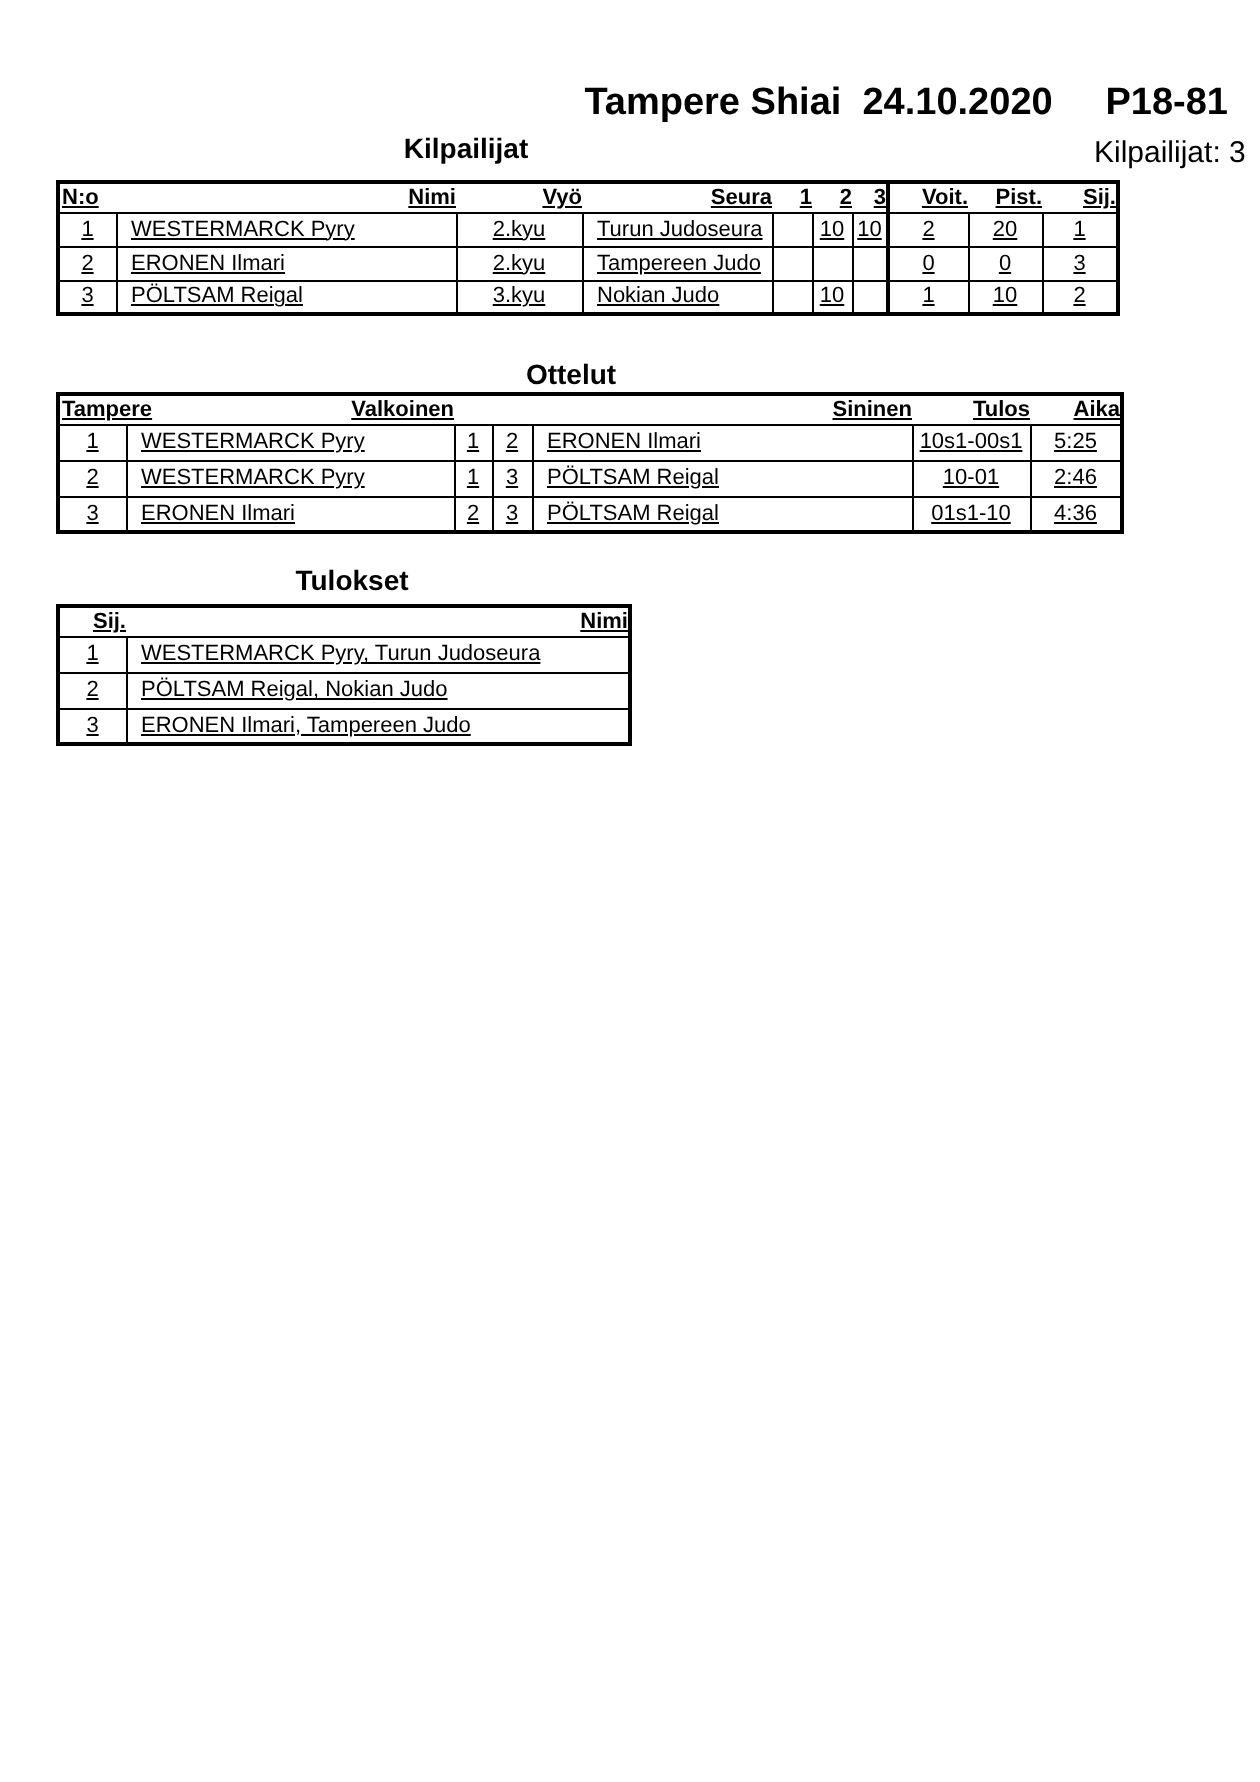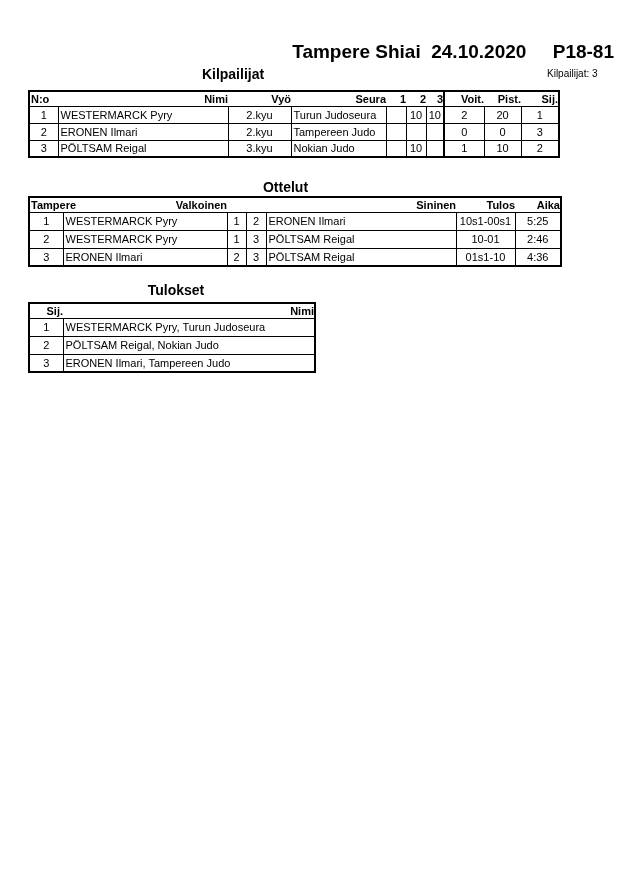--- a/index.html
+++ b/index.html
@@ -10,44 +10,44 @@
     font-family: "Liberation Sans", "DejaVu Sans", sans-serif;
     position: relative; overflow: hidden;
   }
   .main-title {
     position: absolute; top: 41px; left: 28px; width: 586px;
     text-align: right; font-size: 19px; font-weight: bold;
     white-space: pre;
   }
   .count-label {
     position: absolute; top: 68px; left: 547px;
-    font-size: 10px; white-space: nowrap;
+    font-size: 15px; white-space: nowrap;
   }
   .sec-title {
     position: absolute; font-size: 14px; font-weight: bold;
     text-align: center; white-space: nowrap;
   }
   .t-kilpailijat { top: 66px;  left: 28px; width: 410px; }
   .t-ottelut     { top: 179px; left: 28px; width: 515px; }
   .t-tulokset    { top: 282px; left: 28px; width: 296px; }
 
   table.tbl {
     position: absolute; border-collapse: collapse; table-layout: fixed;
-    font-size: 11px; border: 2px solid #000;
+    font-size: 11px; border: 2px solid #000; text-decoration: underline;
   }
   .tbl th {
     font-weight: bold; border: none; border-bottom: 1px solid #000;
     padding: 0; height: 15px; white-space: nowrap;
     text-align: right; vertical-align: middle; overflow: visible;
   }
   .tbl td {
     border: 1px solid #000; padding: 0; height: 17px;
     text-align: center; vertical-align: middle; white-space: nowrap;
   }
-  .tbl td.left { text-align: left; padding-left: 2px; overflow: hidden; }
+  .tbl td.left { text-align: left; padding-left: 7px; overflow: hidden; }
   .tbl th.left { text-align: left; padding-left: 1px; }
   .thickleft { border-left: 2px solid #000 !important; }
 
   .tbl-kilpailijat { top: 90px;  left: 28px; width: 530px; }
   .tbl-ottelut     { top: 196px; left: 28px; width: 532px; }
   .tbl-tulokset    { top: 302px; left: 28px; width: 286px; }
   .tbl-ottelut td, .tbl-tulokset td { height: 18px; }
 </style>
 </head>
 <body>

